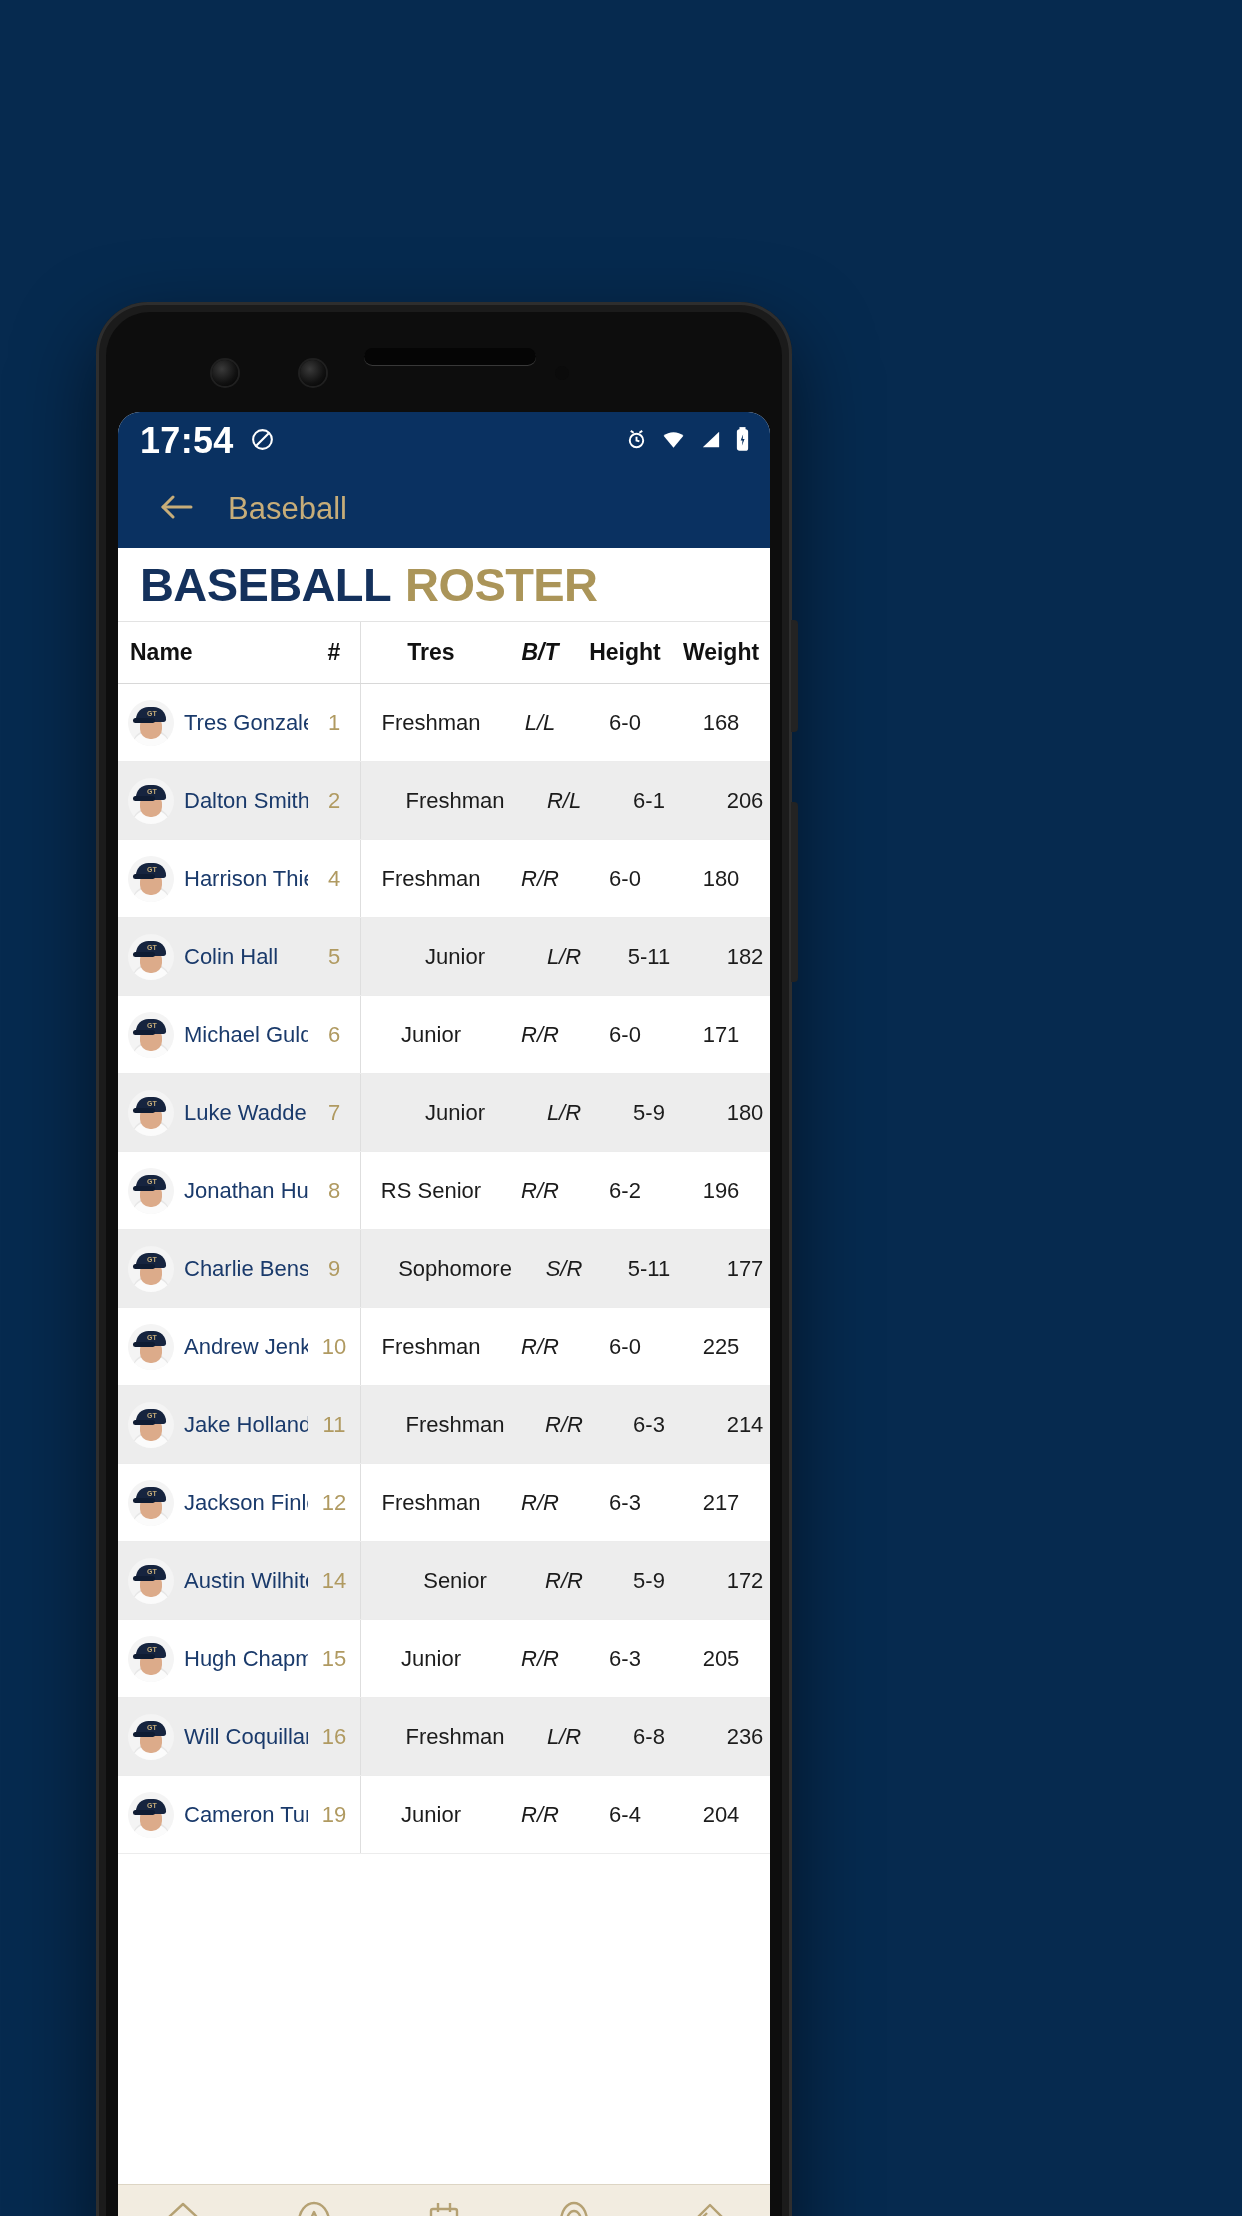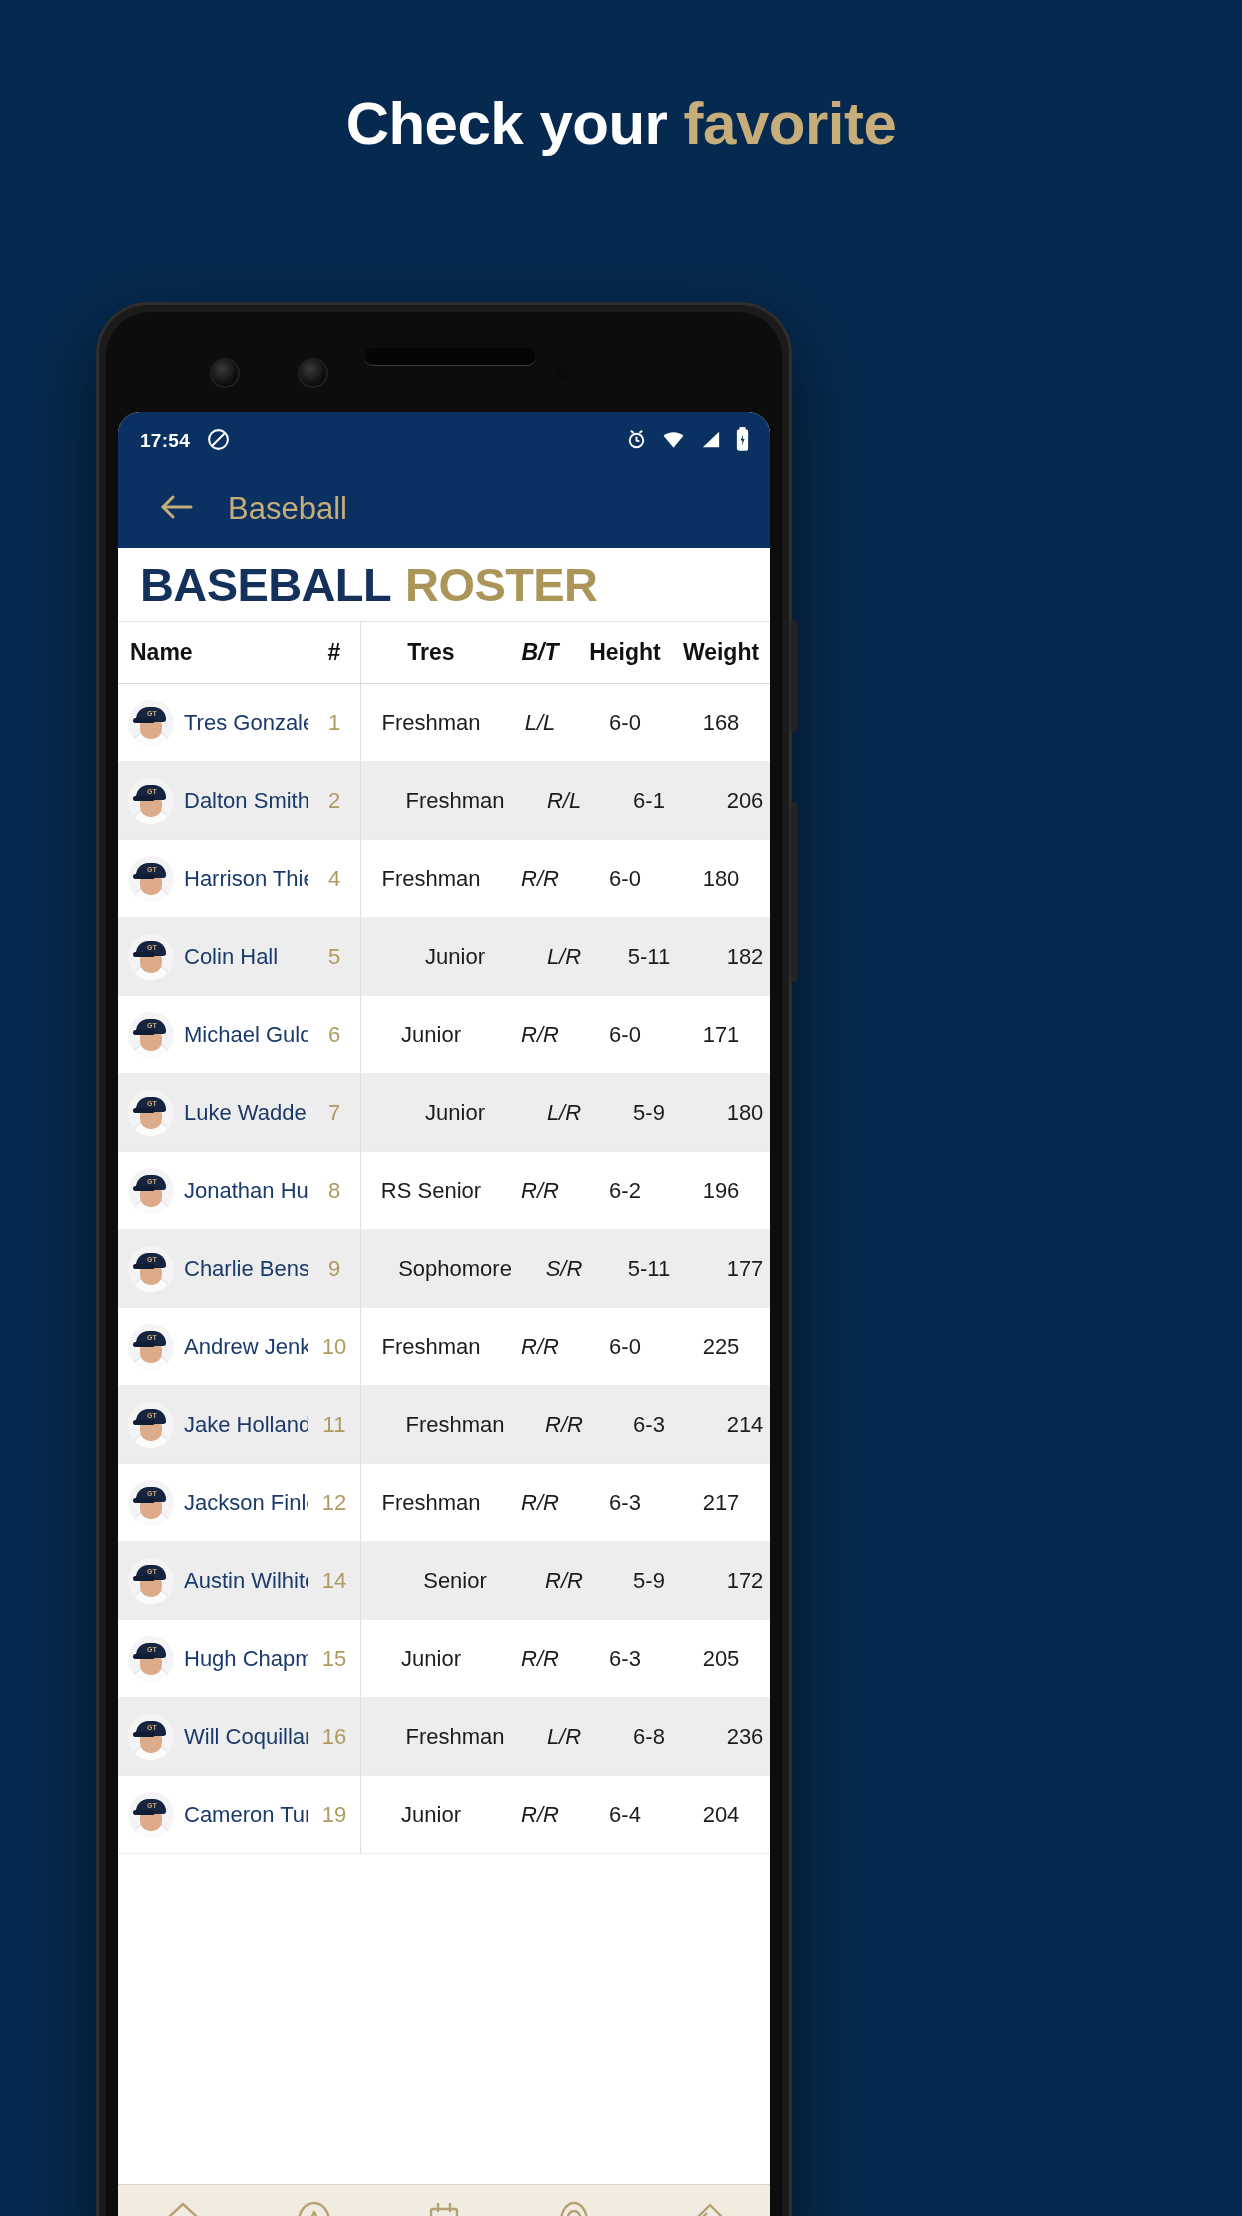--- a/index.html
+++ b/index.html
@@ -133,21 +133,21 @@
     justify-content: space-between;
     padding: 0 20px 0 22px;
     color: #ffffff;
   }
   .status-left {
     display: flex;
     align-items: center;
     gap: 16px;
   }
   .status-time {
-    font-size: 19px;
+    font-size: 36px;
     font-weight: bold;
     letter-spacing: 0.3px;
   }
   .status-right {
     display: flex;
     align-items: center;
     gap: 13px;
   }
   .ico { display: block; }
 
@@ -336,21 +336,20 @@
     width: 20%;
     height: 100%;
   }
 </style>
 </head>
 <body>
 
 <div class="backdrop"></div>
 
 <div class="headline">
-  <span class="headline-line"><span class="hl-white">Check your</span> <span class="hl-gold">favorite</span></span>
 </div>
 
 <div class="phone">
   <div class="phone-inner-bevel"></div>
   <div class="side-btn b1"></div>
   <div class="side-btn b2"></div>
 
   <div class="bezel-top">
     <div class="cam c1"></div>
     <div class="cam c2"></div>

